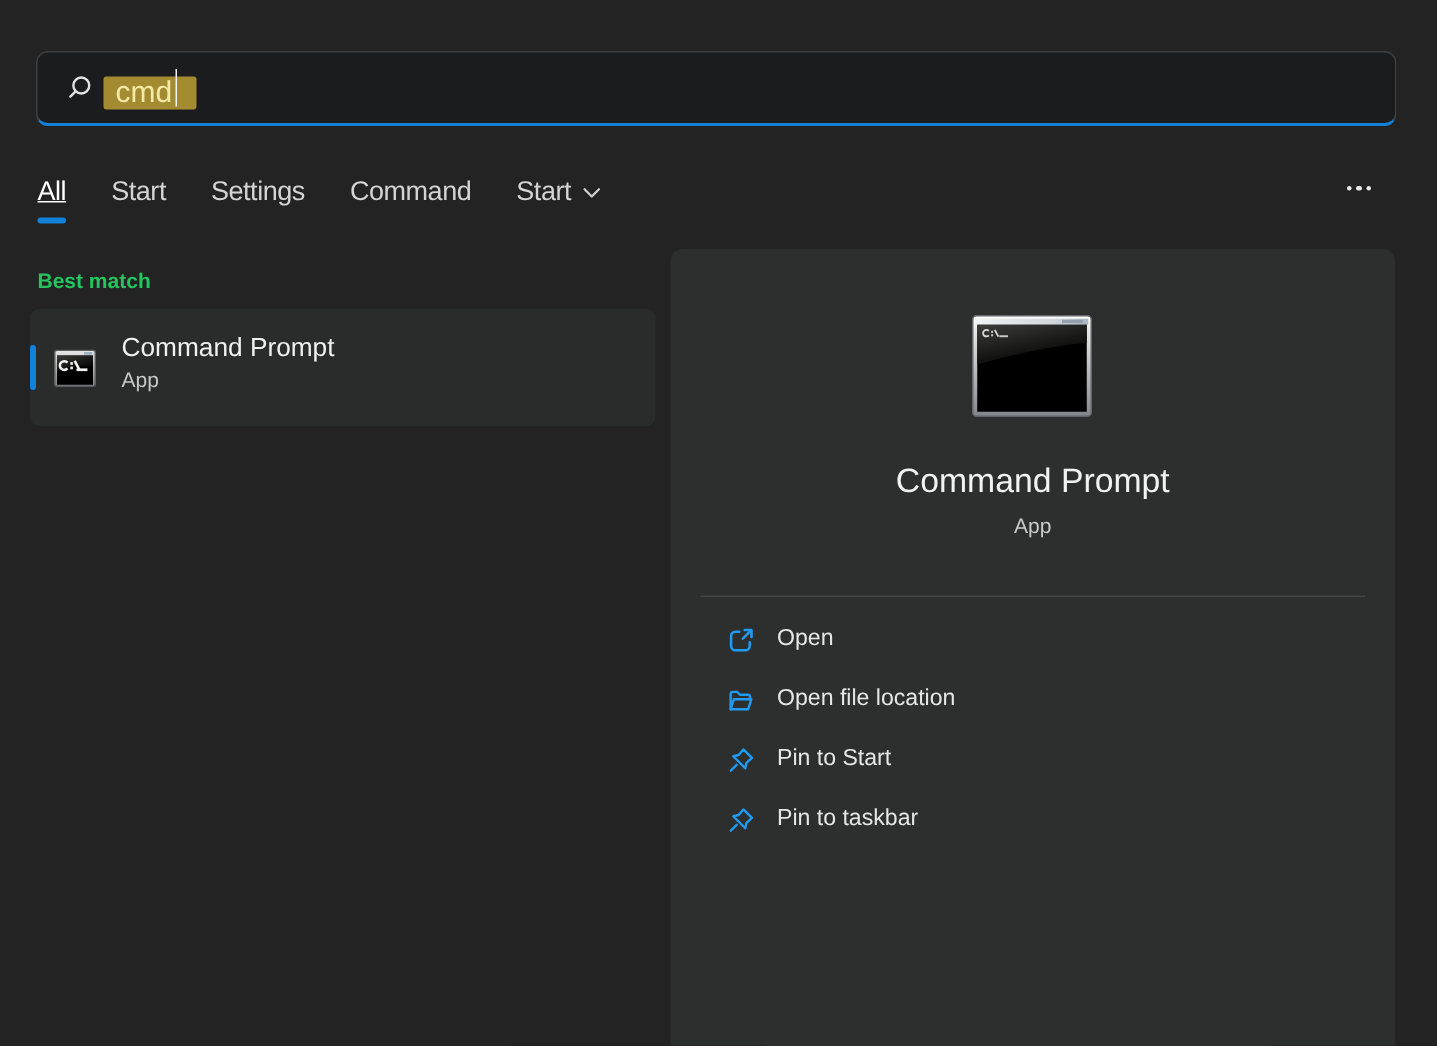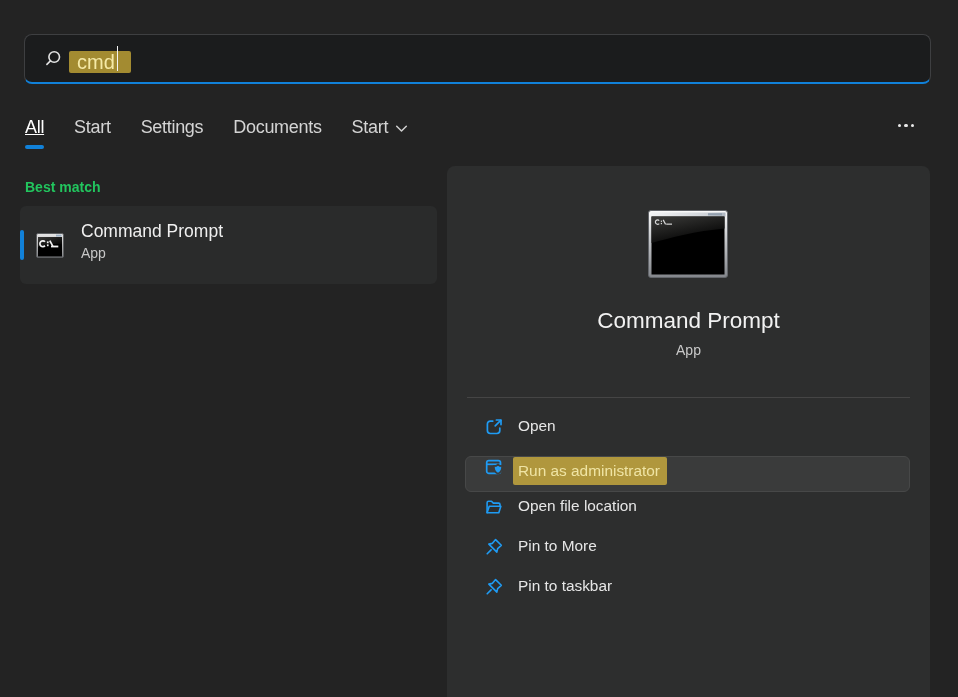--- a/index.html
+++ b/index.html
@@ -95,21 +95,21 @@
     </div>
     <div class="tab">
       <span class="lbl">Start</span>
       <span class="bar"></span>
     </div>
     <div class="tab">
       <span class="lbl">Settings</span>
       <span class="bar"></span>
     </div>
     <div class="tab">
-      <span class="lbl">Documents</span>
+      <span class="lbl">Command</span>
       <span class="bar"></span>
     </div>
     <div class="tab">
       <span class="lbl">
         <span>Start</span>
         <svg class="chev" viewBox="0 0 12 8">
           <path d="M1.2 1.2l4.8 4.8 4.8-4.8" fill="none" stroke="#cfcfcf" stroke-width="1.5" stroke-linecap="round" stroke-linejoin="round"></path>
         </svg>
       </span>
       <span class="bar"></span>
@@ -191,50 +191,38 @@
         <div class="row-inner">
           <svg class="aic" viewBox="0 0 20 20">
             <path d="M8.8 4.1H6.3a2.9 2.9 0 0 0-2.9 2.9v6.6a2.9 2.9 0 0 0 2.9 2.9h6.6a2.9 2.9 0 0 0 2.9-2.9v-2.5" fill="none" stroke="#1f9bf3" stroke-width="1.7" stroke-linecap="round"></path>
             <path d="M11.2 8.8l5.5-5.5" fill="none" stroke="#1f9bf3" stroke-width="1.7" stroke-linecap="round"></path>
             <path d="M12.4 3h4.6v4.6" fill="none" stroke="#1f9bf3" stroke-width="1.7" stroke-linecap="round" stroke-linejoin="round"></path>
           </svg>
           <span class="albl">Open</span>
         </div>
       </div>
 
-      <div class="action-row hovered">
-        <div class="row-inner">
-          <svg class="aic" viewBox="0 0 20 20">
-            <rect x="2.7" y="3.6" width="13.8" height="12.8" rx="2.2" fill="none" stroke="#1f9bf3" stroke-width="1.7"></rect>
-            <line x1="2.7" y1="7.3" x2="16.5" y2="7.3" stroke="#1f9bf3" stroke-width="1.7"></line>
-            <path d="M14 7.6C15.1 8.7 16.5 9.2 18.2 9.2C18.2 12.8 16.75 15.5 14 16.8C11.25 15.5 9.8 12.8 9.8 9.2C11.5 9.2 12.9 8.7 14 7.6Z" fill="#1f9bf3" stroke="#3a3b3b" stroke-width="1.8"></path>
-          </svg>
-          <span class="hl hl-wrap">
-            <span class="albl">Run as administrator</span>
-          </span>
-        </div>
-      </div>
 
       <div class="action-row">
         <div class="row-inner">
           <svg class="aic" viewBox="0 0 20 20">
             <path d="M3.1 15.8V5.7c0-.8.64-1.45 1.45-1.45h2.9l1.9 1.9h5.2c.8 0 1.45.64 1.45 1.45v1.1" fill="none" stroke="#1f9bf3" stroke-width="1.6" stroke-linecap="round" stroke-linejoin="round"></path>
             <path d="M3.1 15.8l2.15-6.6h11.6l-2.05 6.6H3.1z" fill="none" stroke="#1f9bf3" stroke-width="1.6" stroke-linecap="round" stroke-linejoin="round"></path>
           </svg>
           <span class="albl">Open file location</span>
         </div>
       </div>
 
       <div class="action-row">
         <div class="row-inner">
           <svg class="aic" viewBox="0 0 20 20">
             <path d="M11.6 2.6l5.7 5.7-3.65 3.25-.8 3.6-8-8 3.6-.8 3.15-3.75z" fill="none" stroke="#1f9bf3" stroke-width="1.6" stroke-linejoin="round"></path>
             <path d="M7.1 12.9l-3.9 3.9" fill="none" stroke="#1f9bf3" stroke-width="1.6" stroke-linecap="round"></path>
           </svg>
-          <span class="albl">Pin to More</span>
+          <span class="albl">Pin to Start</span>
         </div>
       </div>
 
       <div class="action-row">
         <div class="row-inner">
           <svg class="aic" viewBox="0 0 20 20">
             <path d="M11.6 2.6l5.7 5.7-3.65 3.25-.8 3.6-8-8 3.6-.8 3.15-3.75z" fill="none" stroke="#1f9bf3" stroke-width="1.6" stroke-linejoin="round"></path>
             <path d="M7.1 12.9l-3.9 3.9" fill="none" stroke="#1f9bf3" stroke-width="1.6" stroke-linecap="round"></path>
           </svg>
           <span class="albl">Pin to taskbar</span>

